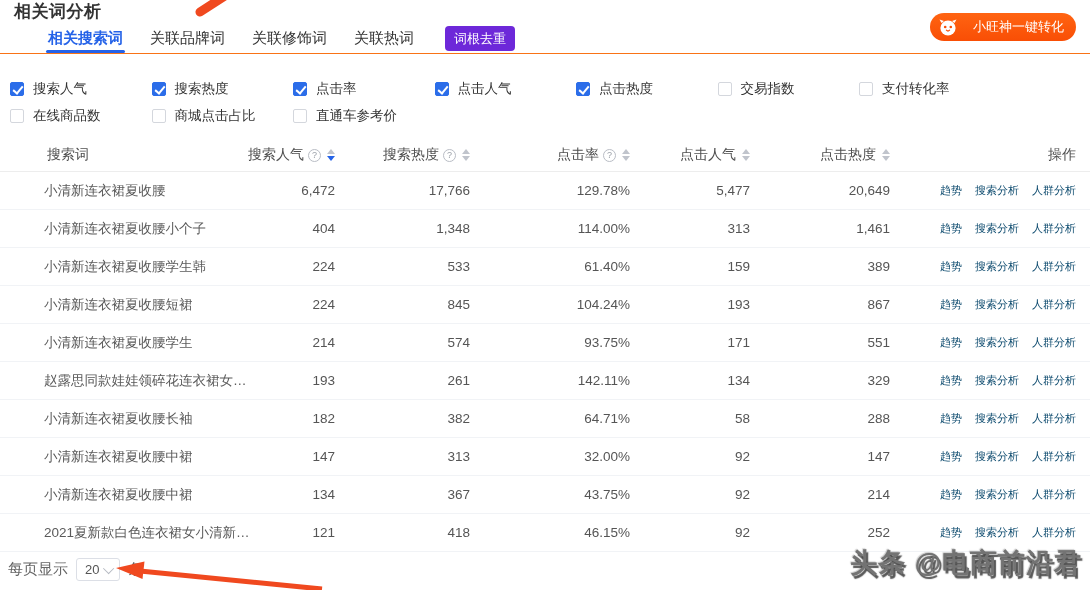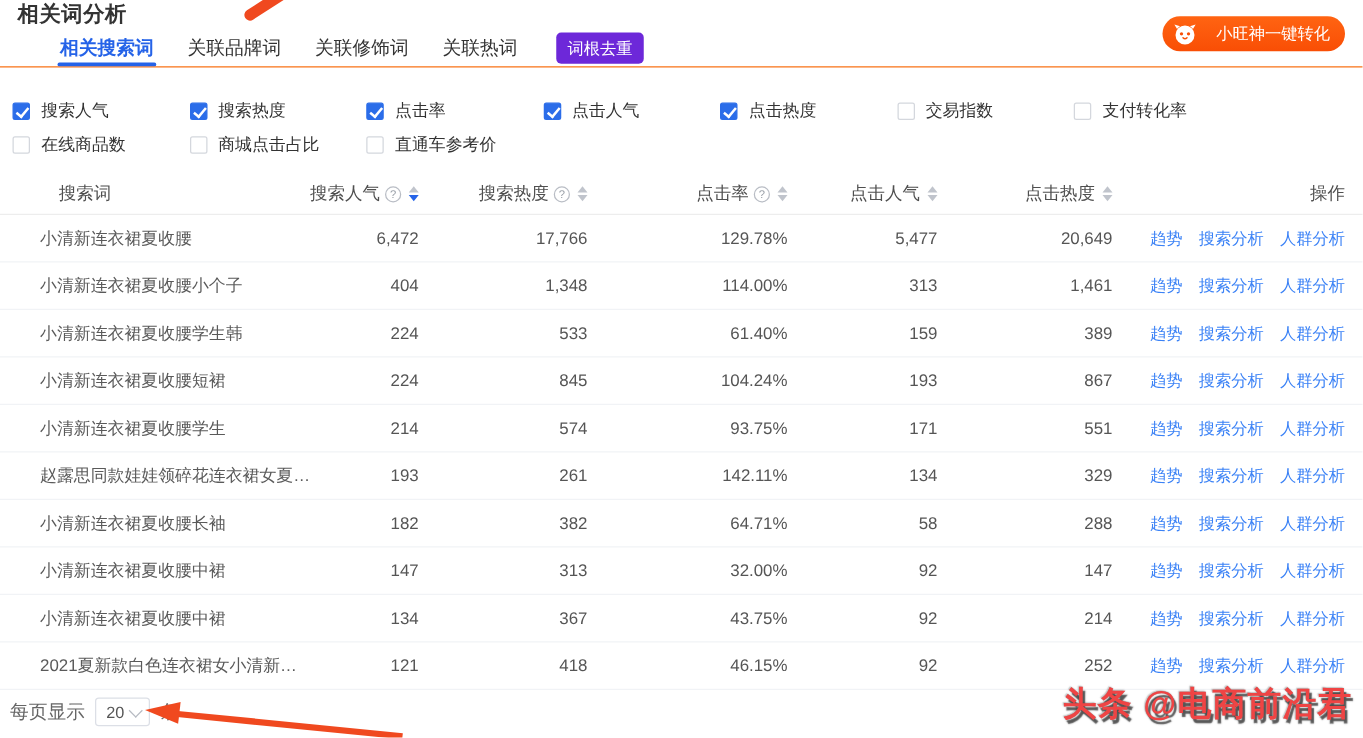--- a/index.html
+++ b/index.html
@@ -65,40 +65,40 @@
     width:13px;height:13px;border-radius:50%;border:1px solid #b9bdc5;box-sizing:border-box;
     font-size:9px;line-height:11px;text-align:center;color:#9aa0a8;flex:none;cursor:pointer;
   }
   .caret{display:flex;flex-direction:column;gap:2px;margin-left:2px;cursor:pointer;}
   .caret i{display:block;width:0;height:0;border-left:4px solid transparent;border-right:4px solid transparent;}
   .caret .up{border-bottom:5px solid #c0c4cc;}
   .caret .down{border-top:5px solid #c0c4cc;}
   .caret .down.on{border-top-color:#2563e8;}
   .row{height:37px;border-bottom:1px solid #f1f3f6;}
   .td{font-size:13.5px;color:#555;text-align:right;white-space:nowrap;}
-  .td.kw{text-align:left;padding-left:32px;color:#5a5a5a;overflow:hidden;text-overflow:ellipsis;}
+  .td.kw{text-align:left;padding-left:44px;color:#5a5a5a;overflow:hidden;text-overflow:ellipsis;}
   .td.actions{display:flex;justify-content:flex-end;gap:13px;padding-right:14px;}
-  .action-link{color:#3b82f6;font-size:13px;cursor:pointer;text-decoration:none;}
+  .action-link{color:#0c4a6e;font-size:11px;cursor:pointer;text-decoration:none;}
   
   .pager{position:absolute;left:8px;top:558px;display:flex;align-items:center;gap:8px;}
   .pager-text{font-size:15px;color:#666;text-align:right;}
   .page-size{
     width:44px;height:23px;border:1px solid #dcdfe6;border-radius:3px;box-sizing:border-box;
     display:flex;align-items:center;justify-content:space-between;padding:0 5px 0 8px;
     background:#fff;cursor:pointer;
   }
   .page-size .val{font-size:13px;color:#555;}
   .page-size .chev{
     width:7px;height:7px;border:solid #b6bac2;border-width:0 0 1.5px 1.5px;
     transform:rotate(-45deg) translateY(-2px);flex:none;
   }
   
   .watermark{
     position:absolute;right:8px;bottom:9px;
-    font-size:27px;font-weight:700;color:#ef4444;letter-spacing:1px;white-space:nowrap;
+    font-size:27px;font-weight:700;color:#737373;letter-spacing:1px;white-space:nowrap;
     text-shadow:0 0 1px rgba(80,80,80,.55), 2px 3px 1px rgba(40,40,40,.78), -1px -1px 1px rgba(120,120,120,.35);
   }
   
   .overlay{position:absolute;inset:0;pointer-events:none;z-index:50;}
 </style>
 </head>
 <body>
 
 <div class="header">
   <div class="page-title">相关词分析</div>

